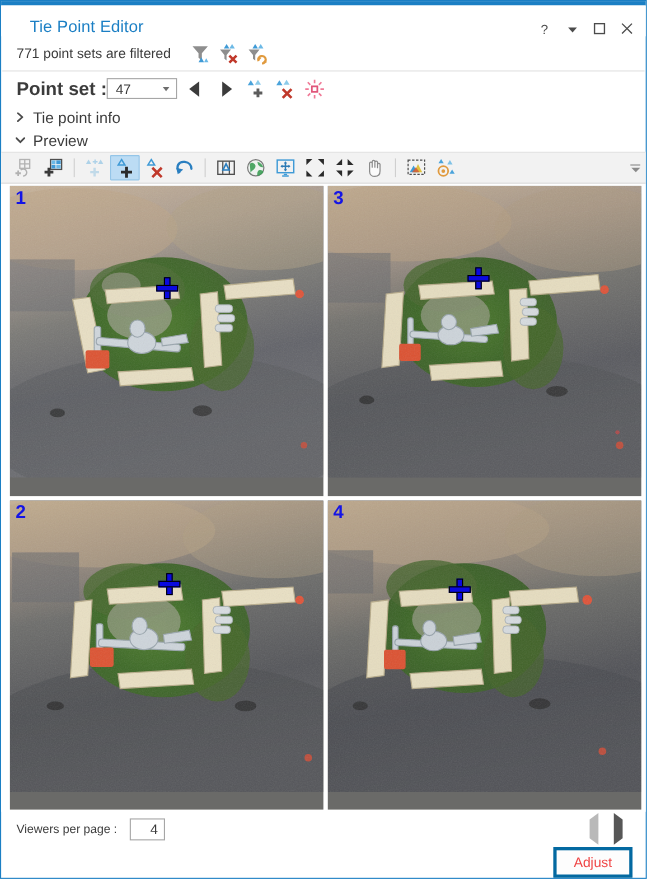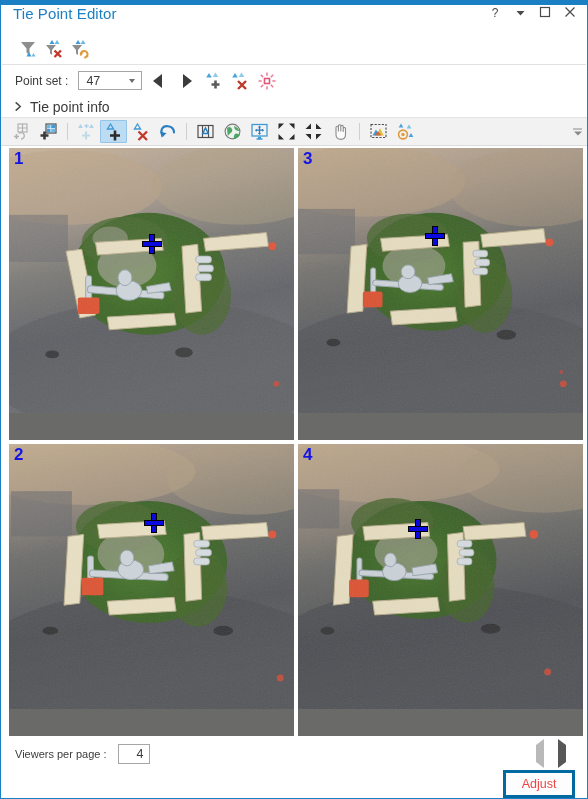--- a/index.html
+++ b/index.html
@@ -11,22 +11,22 @@
   }
   .window{
     position:absolute;inset:0;
     border:1px solid #1b7fc4;
     box-sizing:border-box;
     background:#ffffff;
     display:flex;flex-direction:column;
   }
   .titlebar-accent{height:4px;background:#1b7fc4;flex:0 0 auto;}
   .titlebar{
-    flex:0 0 auto;height:28px;display:flex;align-items:flex-start;
-    padding:0 6px 0 12px;background:#ffffff;position:relative;
+    flex:0 0 auto;height:28px;display:flex;align-items:flex-end;
+    padding:0 6px 0 26px;background:#ffffff;position:relative;
   }
   .title-text{font-size:15px;color:#1b7fc4;letter-spacing:.1px;}
   .title-buttons{margin-left:auto;display:flex;align-items:center;gap:11px;padding-right:4px;}
   .tb-btn{
     width:14px;height:14px;display:flex;align-items:center;justify-content:center;
     color:#4b4b4b;font-size:13px;line-height:1;cursor:default;
   }
   .tb-btn svg{display:block;}
 
   
@@ -36,21 +36,21 @@
   }
   .filter-text{font-size:12.5px;color:#3b3b3b;margin-right:14px;}
   .ic{width:26px;height:24px;display:flex;align-items:center;justify-content:center;cursor:default;}
 
   .sep-line{height:1px;background:#e2e2e2;margin:0 1px;}
 
   
   .pointset-row{
     flex:0 0 auto;height:31px;display:flex;align-items:center;padding-left:14px;gap:0;
   }
-  .ps-label{font-size:12px;color:#3b3b3b;margin-right:10px;}
+  .ps-label{font-size:17px;color:#3b3b3b;font-weight:bold;}
   .combo{
     width:64px;height:19px;border:1px solid #a6a6a6;background:#fff;
     display:flex;align-items:center;box-sizing:border-box;position:relative;
     font-size:12.5px;color:#3b3b3b;padding-left:7px;
   }
   .combo .caret{
     position:absolute;right:6px;top:50%;transform:translateY(-50%);
     width:0;height:0;border-left:3.5px solid transparent;border-right:3.5px solid transparent;
     border-top:4px solid #6d6d6d;
   }
@@ -137,20 +137,21 @@
       </div>
       <div class="tb-btn">
         <svg width="12" height="12" viewBox="0 0 12 12">
             <path d="M1.5,1.5 L10.5,10.5 M10.5,1.5 L1.5,10.5" stroke="#4b4b4b" stroke-width="1.2" fill="none"></path>
           </svg>
       </div>
     </div>
   </div>
 
   <div class="filter-row">
+    <span class="filter-text">771 point sets are filtered</span>
 
     <div class="ic">
       <svg width="20" height="20" viewBox="0 0 20 20">
         <polygon points="3,3 17,3 11.5,9.5 11.5,16 8.5,13.5 8.5,9.5" fill="#8e8e8e"></polygon>
         <polygon points="11,13 13.5,17.5 8.5,17.5" fill="#3f9ad6"></polygon>
         <polygon points="15.5,14 17.5,17.5 13.5,17.5" fill="#6cb9e6"></polygon>
       </svg>
     </div>
 
     <div class="ic">
@@ -218,20 +219,26 @@
     </div>
   </div>
 
   <div class="section-head">
     <svg class="chev" viewBox="0 0 10 10">
       <path d="M2.5,1 L7,5 L2.5,9" fill="none" stroke="#4b4b4b" stroke-width="1.8" stroke-linecap="round" stroke-linejoin="round"></path>
     </svg>
     <span class="label">Tie point info</span>
   </div>
 
+  <div class="section-head">
+    <svg class="chev" viewBox="0 0 10 10">
+      <path d="M1,2.8 L5,7 L9,2.8" fill="none" stroke="#4b4b4b" stroke-width="1.8" stroke-linecap="round" stroke-linejoin="round"></path>
+    </svg>
+    <span class="label">Preview</span>
+  </div>
 
   <div class="prev-toolbar">
 
     <div class="tbtn">
       <svg width="19" height="19" viewBox="0 0 19 19" opacity="0.42">
         <rect x="6" y="2" width="9" height="8" fill="none" stroke="#5b5b5b" stroke-width="1.2"></rect>
         <path d="M10.5,2 v8 M6,6 h9" stroke="#5b5b5b" stroke-width="1.2"></path>
         <path d="M2,14.5 h5 M4.5,12 v5" stroke="#5b5b5b" stroke-width="1.6"></path>
         <path d="M9,17 a3.2,3.2 0 1,0 -2.2,-5.4" fill="none" stroke="#5b5b5b" stroke-width="1.3"></path>
       </svg>

